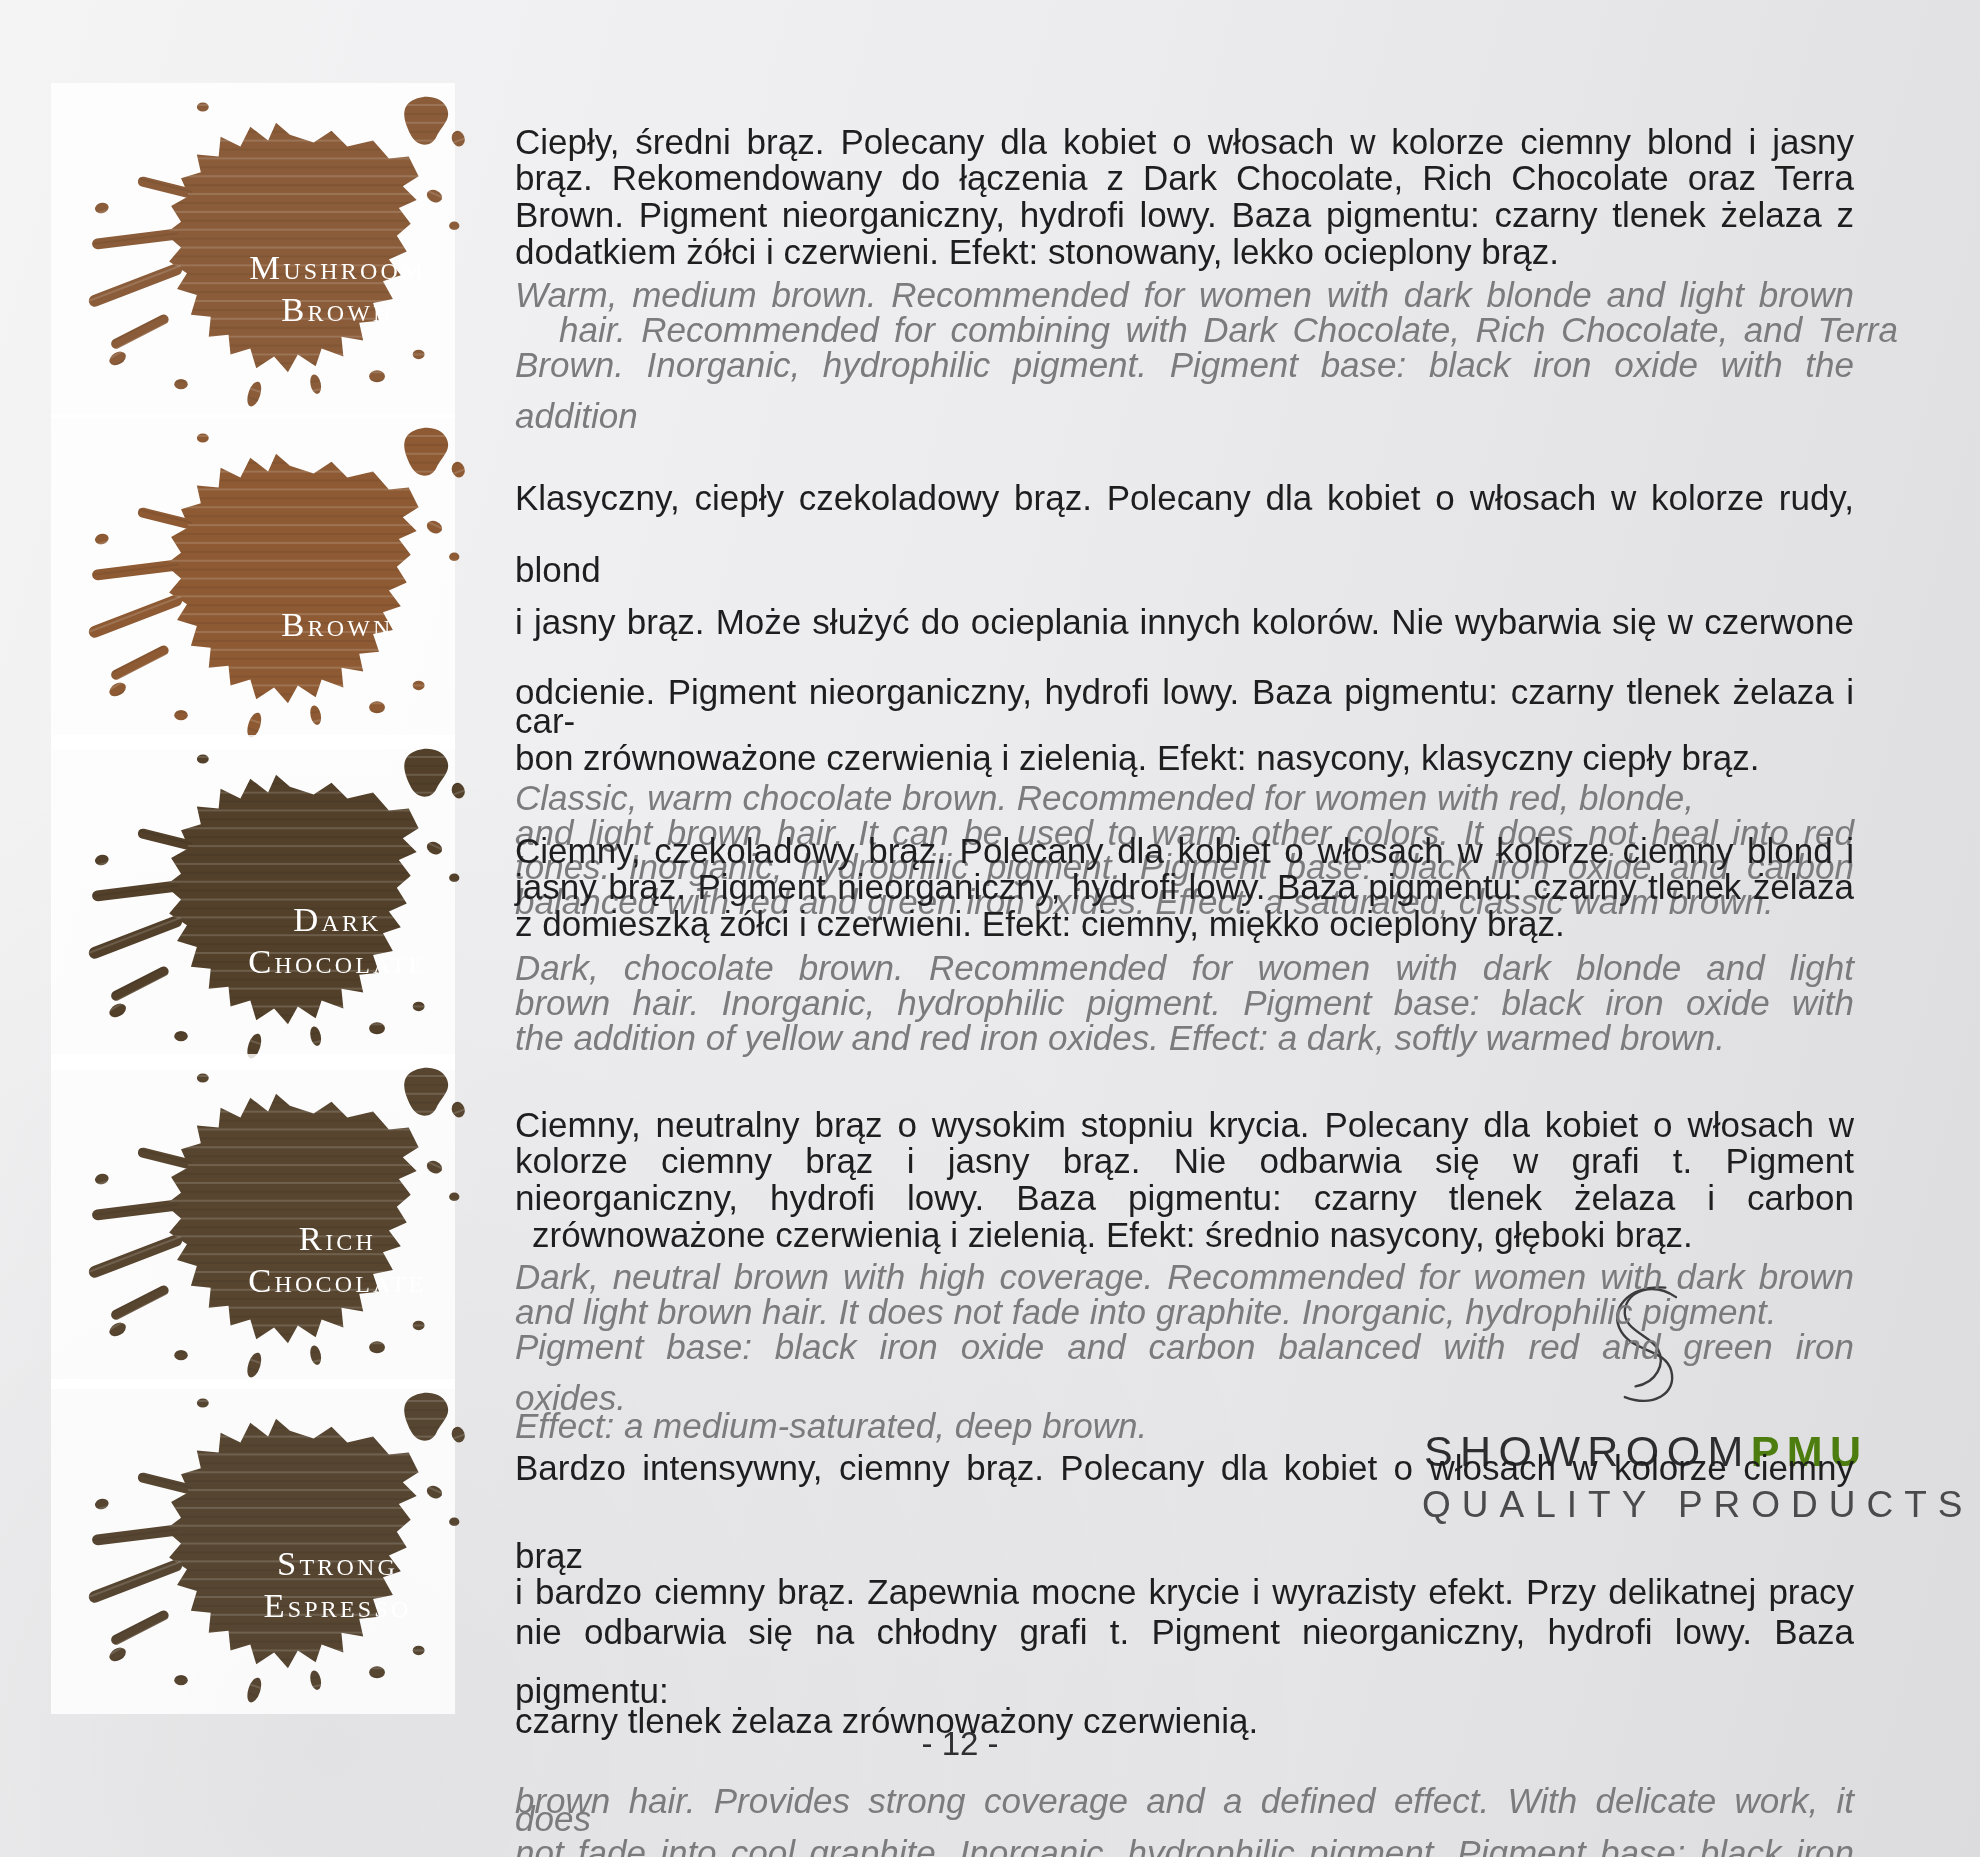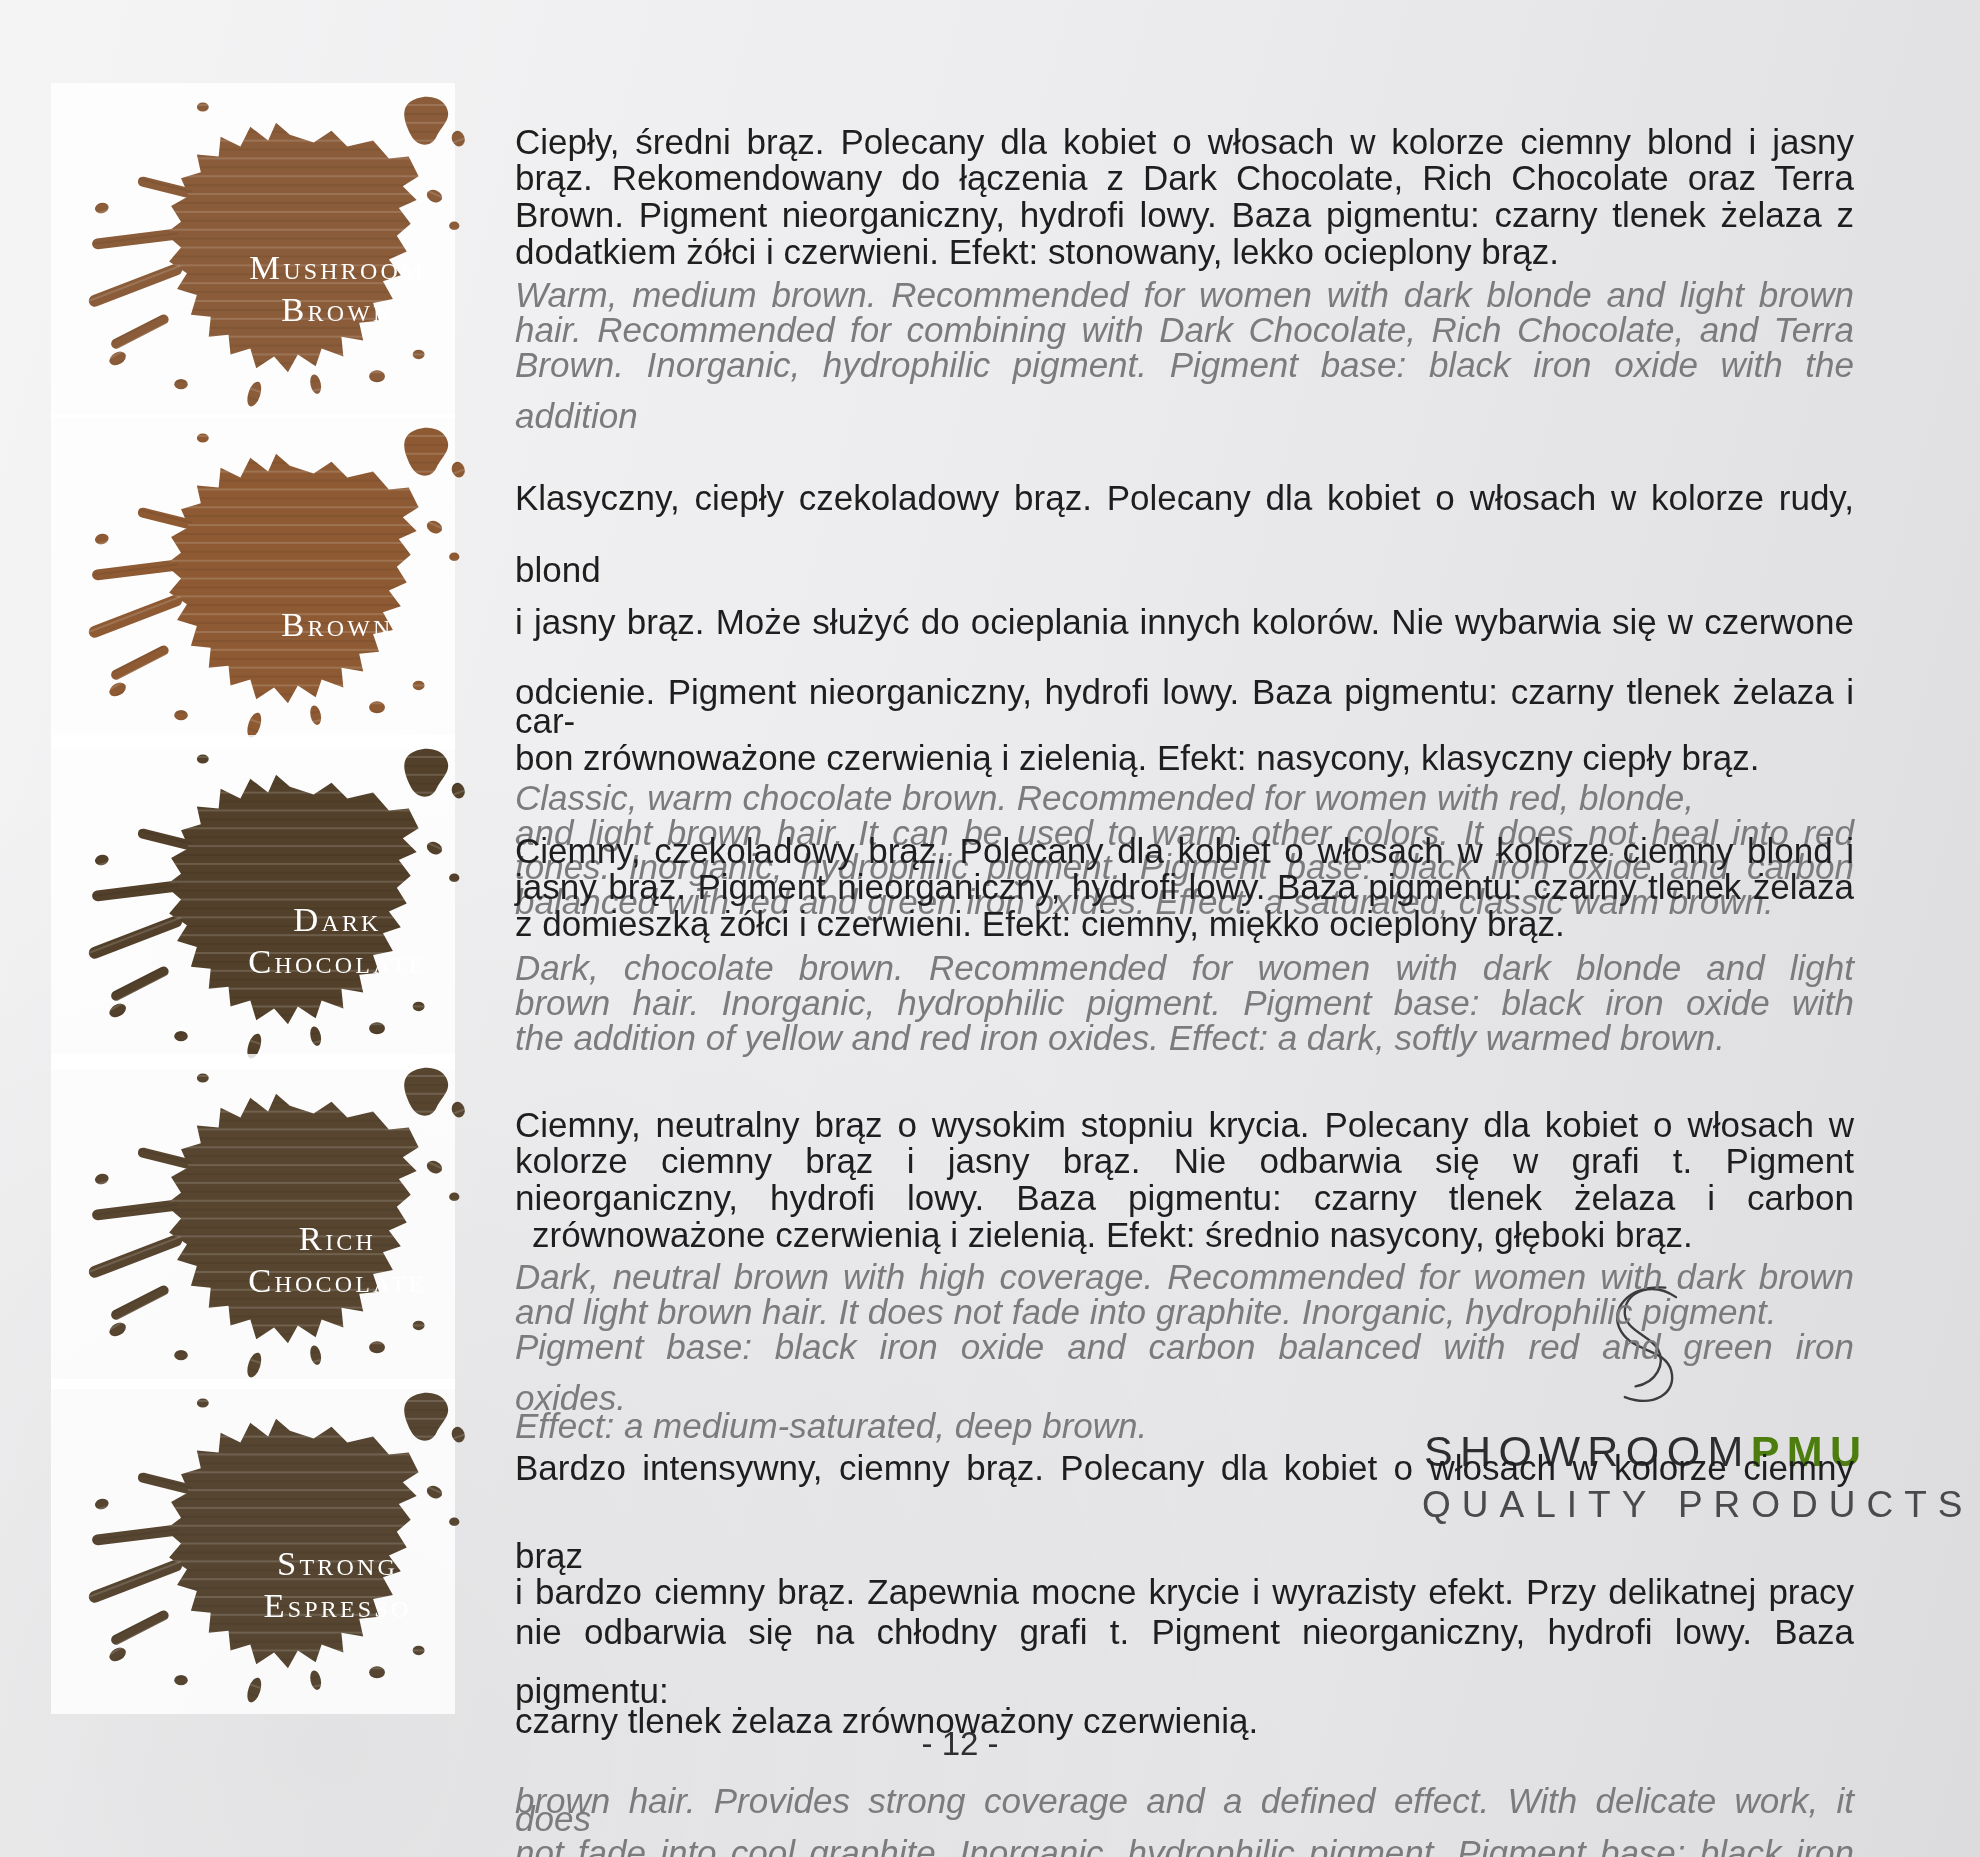--- a/index.html
+++ b/index.html
@@ -120,21 +120,21 @@
   <div class="brand"><span>SHOWROOM</span><b>PMU</b></div>
   <div class="tagline">QUALITY PRODUCTS</div>
 </div>
 
 <div class="tcol" id="text-col">
     <div class="tline pl just" style="top: 124px;">Ciepły, średni brąz. Polecany dla kobiet o włosach w kolorze ciemny blond i jasny</div>
     <div class="tline pl just" style="top: 160px;">brąz. Rekomendowany do łączenia z Dark Chocolate, Rich Chocolate oraz Terra</div>
     <div class="tline pl just" style="top: 197px;">Brown. Pigment nieorganiczny, hydrofi lowy. Baza pigmentu: czarny tlenek żelaza z</div>
     <div class="tline pl" style="top: 234px;">dodatkiem żółci i czerwieni. Efekt: stonowany, lekko ocieplony brąz.</div>
     <div class="tline en just" style="top: 277px;">Warm, medium brown. Recommended for women with dark blonde and light brown</div>
-    <div class="tline en just" style="top: 312px;">hair. Recommended for combining with Dark Chocolate, Rich Chocolate, and Terra</div>
+    <div class="tline en just" style="top: 312px; margin-left: 44px;">hair. Recommended for combining with Dark Chocolate, Rich Chocolate, and Terra</div>
     <div class="tline en just" style="top: 347px;">Brown. Inorganic, hydrophilic pigment. Pigment base: black iron oxide with the</div>
     <div class="tline en" style="top: 398px;">addition</div>
     <div class="tline pl just" style="top: 480px;">Klasyczny, ciepły czekoladowy brąz. Polecany dla kobiet o włosach w kolorze rudy,</div>
     <div class="tline pl" style="top: 552px;">blond</div>
     <div class="tline pl just" style="top: 604px;">i jasny brąz. Może służyć do ocieplania innych kolorów. Nie wybarwia się w czerwone</div>
     <div class="tline pl just" style="top: 674px;">odcienie. Pigment nieorganiczny, hydrofi lowy. Baza pigmentu: czarny tlenek żelaza i</div>
     <div class="tline pl" style="top: 703px;">car-</div>
     <div class="tline pl" style="top: 740px;">bon zrównoważone czerwienią i zielenią. Efekt: nasycony, klasyczny ciepły brąz.</div>
     <div class="tline en" style="top: 780px;">Classic, warm chocolate brown. Recommended for women with red, blonde,</div>
     <div class="tline en just" style="top: 815px;">and light brown hair. It can be used to warm other colors. It does not heal into red</div>

